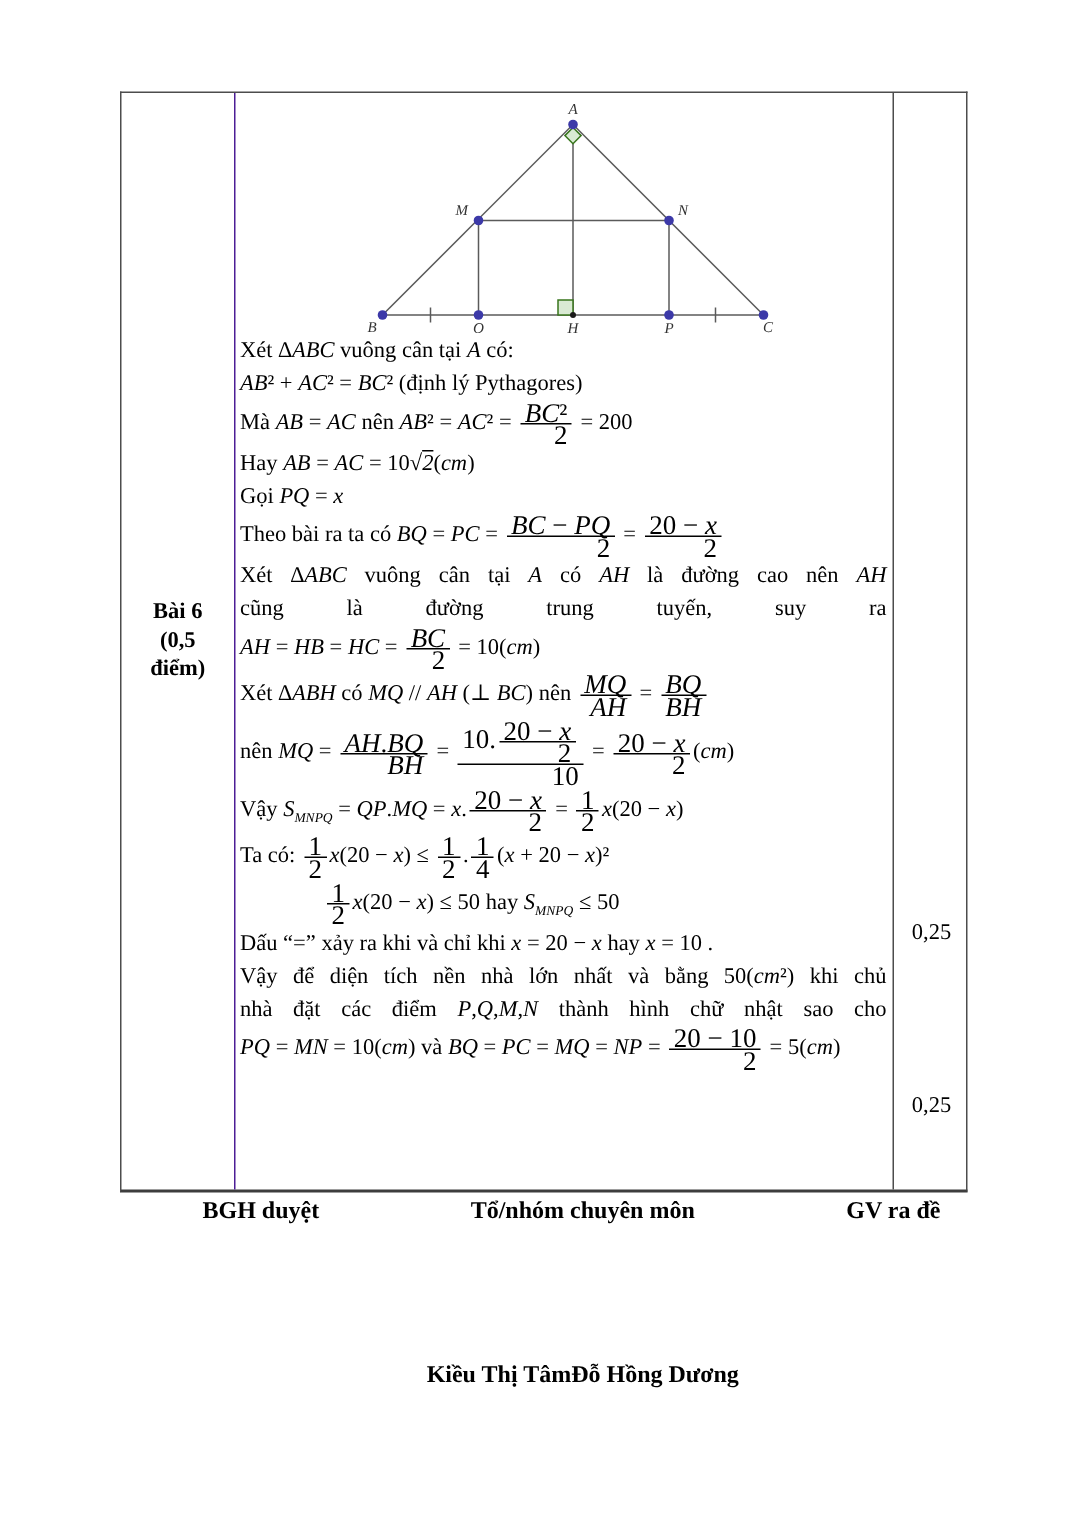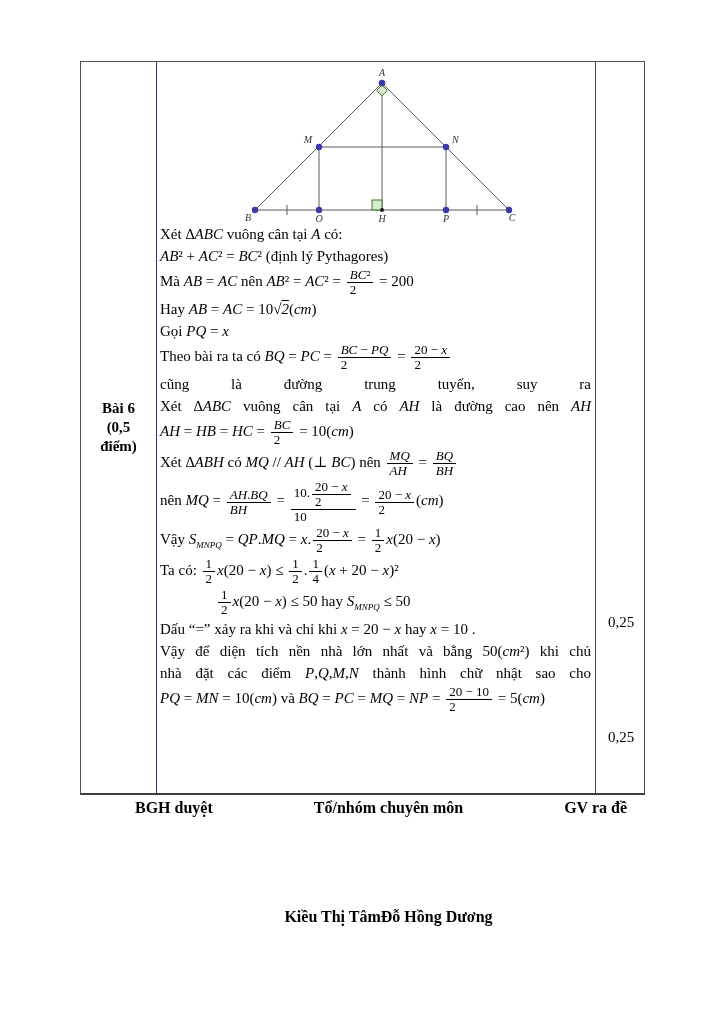--- a/index.html
+++ b/index.html
@@ -14,21 +14,21 @@
   .c2{border-right:1px solid #4d4d4d;padding:0 2px 0 2px;}
   .c3{position:relative;font-size:15px;}
   .score{position:absolute;left:0;width:100%;text-align:center;}
   .fig{display:block;margin:2px 0 2px 0;}
   .sol{padding-left:1px;}
   .line{font-size:15px;line-height:20px;margin:2px 0;}
   .line.j{text-align:justify;text-align-last:justify;padding-right:2px;}
   .line.ind{margin-left:56px;}
   .mi{font-style:italic;}
   .frac{display:inline-flex;flex-direction:column;vertical-align:middle;
-        text-align:left;font-size:13px;line-height:14px;margin:0 2px;}
+        text-align:right;font-size:18px;line-height:14px;margin:0 2px;}
   .frac .num{border-bottom:1px solid #000;padding:0 3px;}
   .frac .den{padding:0 3px;}
   .rad{text-decoration:overline;}
   sub.msub{font-size:9px;font-style:italic;line-height:0;}
   .footer-row{position:absolute;left:80px;top:799px;width:565px;display:flex;
               justify-content:space-between;font-weight:bold;font-size:16px;box-sizing:border-box;
               padding-left:55px;padding-right:18px;}
   .signs{position:absolute;left:80px;top:908px;width:572px;display:flex;
          justify-content:center;font-weight:bold;font-size:16px;box-sizing:border-box;
          padding-left:45px;}
@@ -95,22 +95,22 @@
             </span> = 200</div>
           <div class="line">Hay <span class="mi">AB</span> = <span class="mi">AC</span> = 10√<span class="rad mi">2</span>(<span class="mi">cm</span>)</div>
           <div class="line">Gọi <span class="mi">PQ</span> = <span class="mi">x</span></div>
           <div class="line">Theo bài ra ta có  <span class="mi">BQ</span> = <span class="mi">PC</span> = <span class="frac">
               <span class="num"><span class="mi">BC</span> − <span class="mi">PQ</span></span>
               <span class="den">2</span>
             </span> = <span class="frac">
               <span class="num">20 − <span class="mi">x</span></span>
               <span class="den">2</span>
             </span></div>
+          <div class="line j"> Xét <span class="mi">∆ABC</span> vuông cân tại <span class="mi">A</span> có <span class="mi">AH</span> là đường cao nên <span class="mi">AH</span></div>
           <div class="line j"> cũng là đường trung tuyến, suy ra</div>
-          <div class="line j"> Xét <span class="mi">∆ABC</span> vuông cân tại <span class="mi">A</span> có <span class="mi">AH</span> là đường cao nên <span class="mi">AH</span></div>
           <div class="line"> <span class="mi">AH</span> = <span class="mi">HB</span> = <span class="mi">HC</span> = <span class="frac">
               <span class="num"><span class="mi">BC</span></span>
               <span class="den">2</span>
             </span> = 10(<span class="mi">cm</span>)</div>
           <div class="line">Xét <span class="mi">∆ABH</span> có <span class="mi">MQ</span> // <span class="mi">AH</span> (⊥ <span class="mi">BC</span>)  nên  <span class="frac">
               <span class="num"><span class="mi">MQ</span></span>
               <span class="den"><span class="mi">AH</span></span>
             </span> = <span class="frac">
               <span class="num"><span class="mi">BQ</span></span>
               <span class="den"><span class="mi">BH</span></span>

